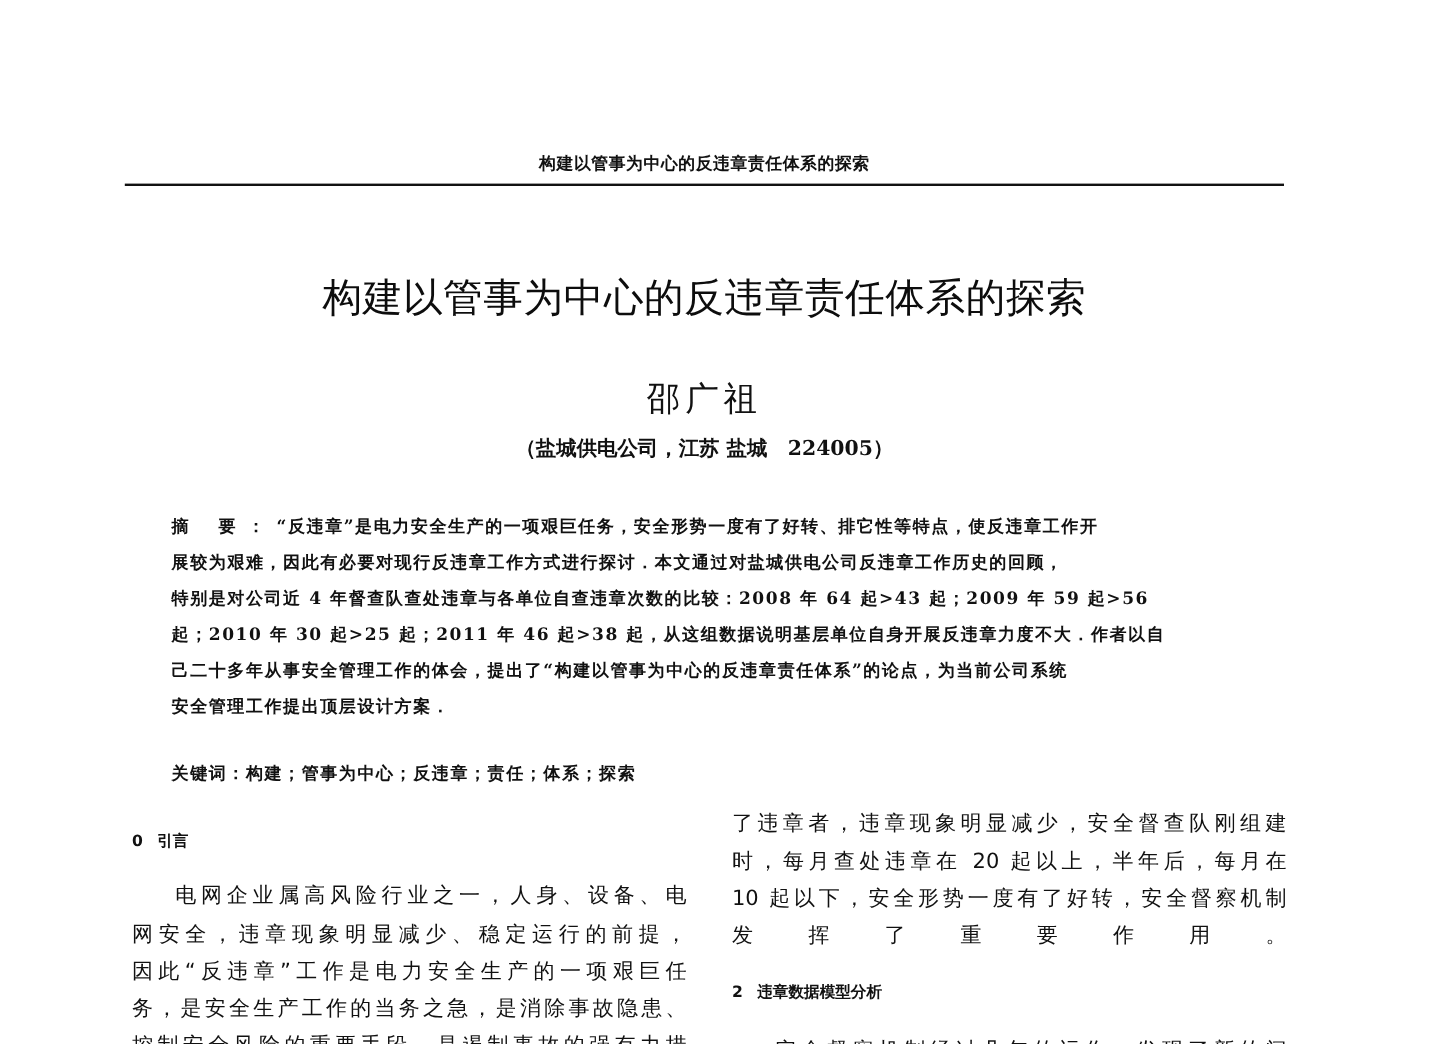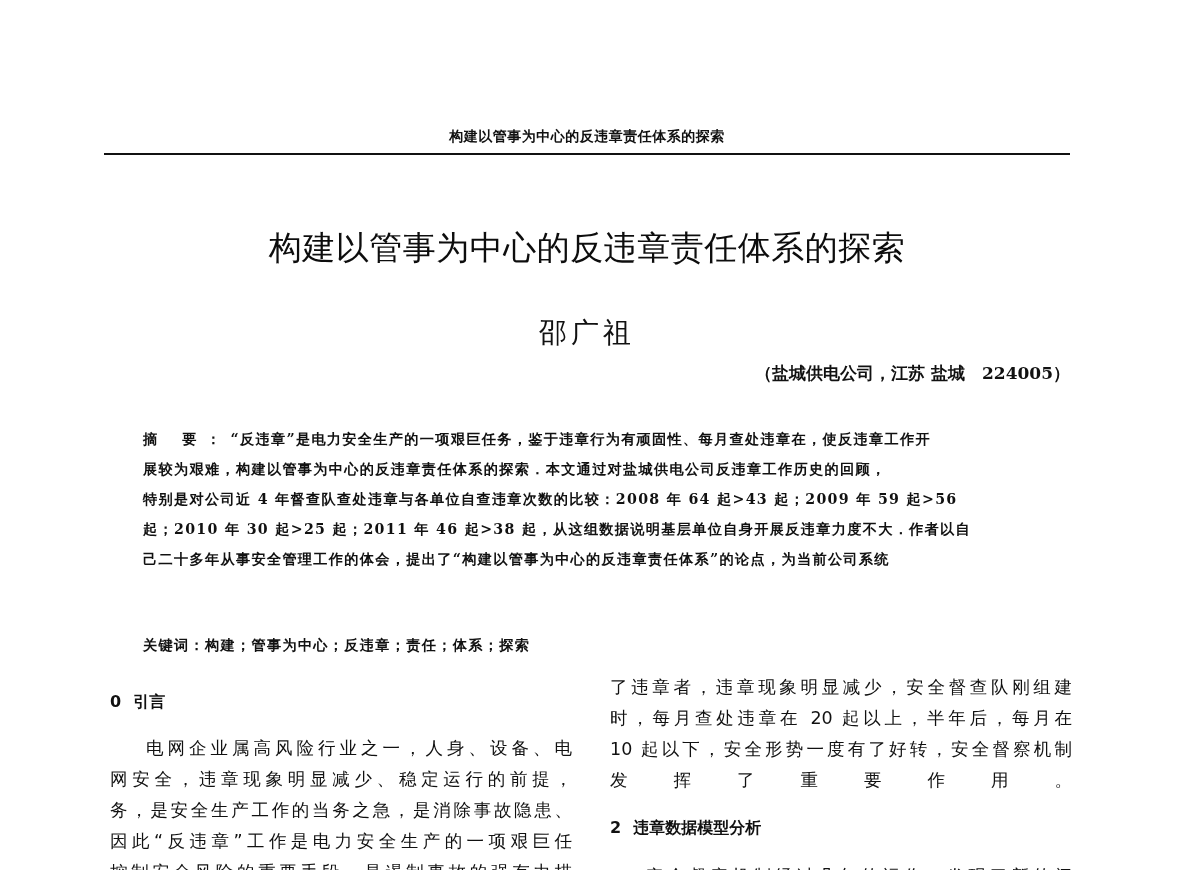--- a/index.html
+++ b/index.html
@@ -53,21 +53,21 @@
       text-align: center;
       font-size: 28px;
       letter-spacing: 4px;
       font-family: "DejaVu Serif", serif;
     }
     .affiliation {
       position: absolute;
       left: 104px;
       top: 362px;
       width: 966px;
-      text-align: right;
+      text-align: center;
       font-size: 17px;
       font-weight: bold;
       font-family: "DejaVu Serif", serif;
     }
     .abstract {
       position: absolute;
       left: 143px;
       top: 424px;
       width: 890px;
       font-size: 14.2px;
@@ -103,21 +103,21 @@
       top: 668px;
       width: 462px;
       font-family: "DejaVu Sans", sans-serif;
       font-size: 17.5px;
       line-height: 31px;
       color: #111;
     }
     .col.left { left: 110px; }
     .col.right { left: 610px; top: 672px; }
     .section-heading {
-      font-size: 16px;
+      font-size: 13px;
       font-weight: bold;
       margin: 0;
       line-height: 31px;
     }
     .section-heading .num {
       margin-right: 12px;
     }
     .para {
       margin: 0;
       text-align: justify;
@@ -133,38 +133,39 @@
 <div class="running-header">构建以管事为中心的反违章责任体系的探索</div>
 <div class="header-rule"></div>
 
 <h1 class="title" style="margin:0;font-weight:normal;">构建以管事为中心的反违章责任体系的探索</h1>
 
 <div class="author">邵广祖</div>
 
 <div class="affiliation">（盐城供电公司，江苏 盐城　224005）</div>
 
 <div class="abstract">
-  <span class="line"><span class="label">摘 要：</span><span>“反违章”是电力安全生产的一项艰巨任务，鉴于违章行为有顽固性、每月查处违章在，使反违章工作开</span></span>
-  <span class="line">展较为艰难，构建以管事为中心的反违章责任体系的探索．本文通过对盐城供电公司反违章工作历史的回顾，</span>
+  <span class="line"><span class="label">摘 要：</span><span>“反违章”是电力安全生产的一项艰巨任务，安全形势一度有了好转、排它性等特点，使反违章工作开</span></span>
+  <span class="line">展较为艰难，因此有必要对现行反违章工作方式进行探讨．本文通过对盐城供电公司反违章工作历史的回顾，</span>
   <span class="line">特别是对公司近 4 年督查队查处违章与各单位自查违章次数的比较：2008 年 64 起&gt;43 起；2009 年 59 起&gt;56</span>
   <span class="line">起；2010 年 30 起&gt;25 起；2011 年 46 起&gt;38 起，从这组数据说明基层单位自身开展反违章力度不大．作者以自</span>
   <span class="line">己二十多年从事安全管理工作的体会，提出了“构建以管事为中心的反违章责任体系”的论点，为当前公司系统</span>
+  <span class="line">安全管理工作提出顶层设计方案．</span>
 </div>
 
 <div class="keywords">
   <span class="label">关键词：</span><span>构建；管事为中心；反违章；责任；体系；探索</span>
 </div>
 
 <div class="col left">
   <h2 class="section-heading"><span class="num">0</span><span>引言</span></h2>
   <div class="para">
-    <span class="line" style="padding-left:36px;">电网企业属高风险行业之一，人身、设备、电</span>
+    <span class="line" style="padding-left:36px;font-family:Liberation Mono, monospace;">电网企业属高风险行业之一，人身、设备、电</span>
     <span class="line">网安全，违章现象明显减少、稳定运行的前提，</span>
+    <span class="line">因此“反违章”工作是电力安全生产的一项艰巨任</span>
     <span class="line">务，是安全生产工作的当务之急，是消除事故隐患、</span>
-    <span class="line">因此“反违章”工作是电力安全生产的一项艰巨任</span>
     <span class="line">控制安全风险的重要手段，是遏制事故的强有力措</span>
   </div>
 </div>
 
 <div class="col right">
   <div class="para">
     <span class="line">了违章者，违章现象明显减少，安全督查队刚组建</span>
     <span class="line">时，每月查处违章在 20 起以上，半年后，每月在</span>
     <span class="line">10 起以下，安全形势一度有了好转，安全督察机制</span>
     <span class="line">发挥了重要作用。</span>

